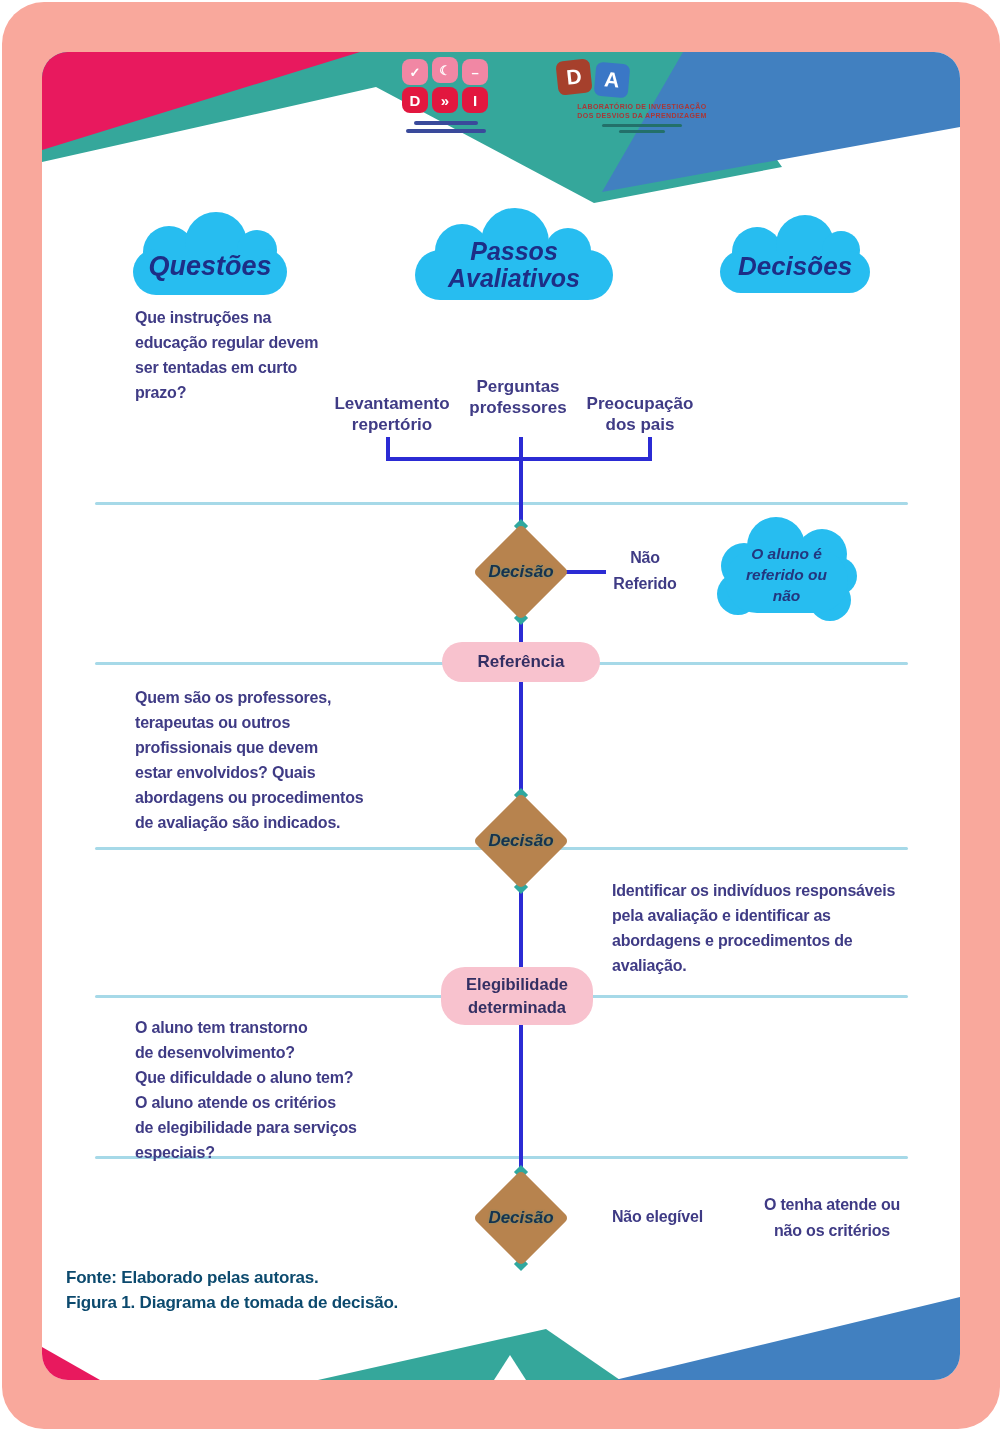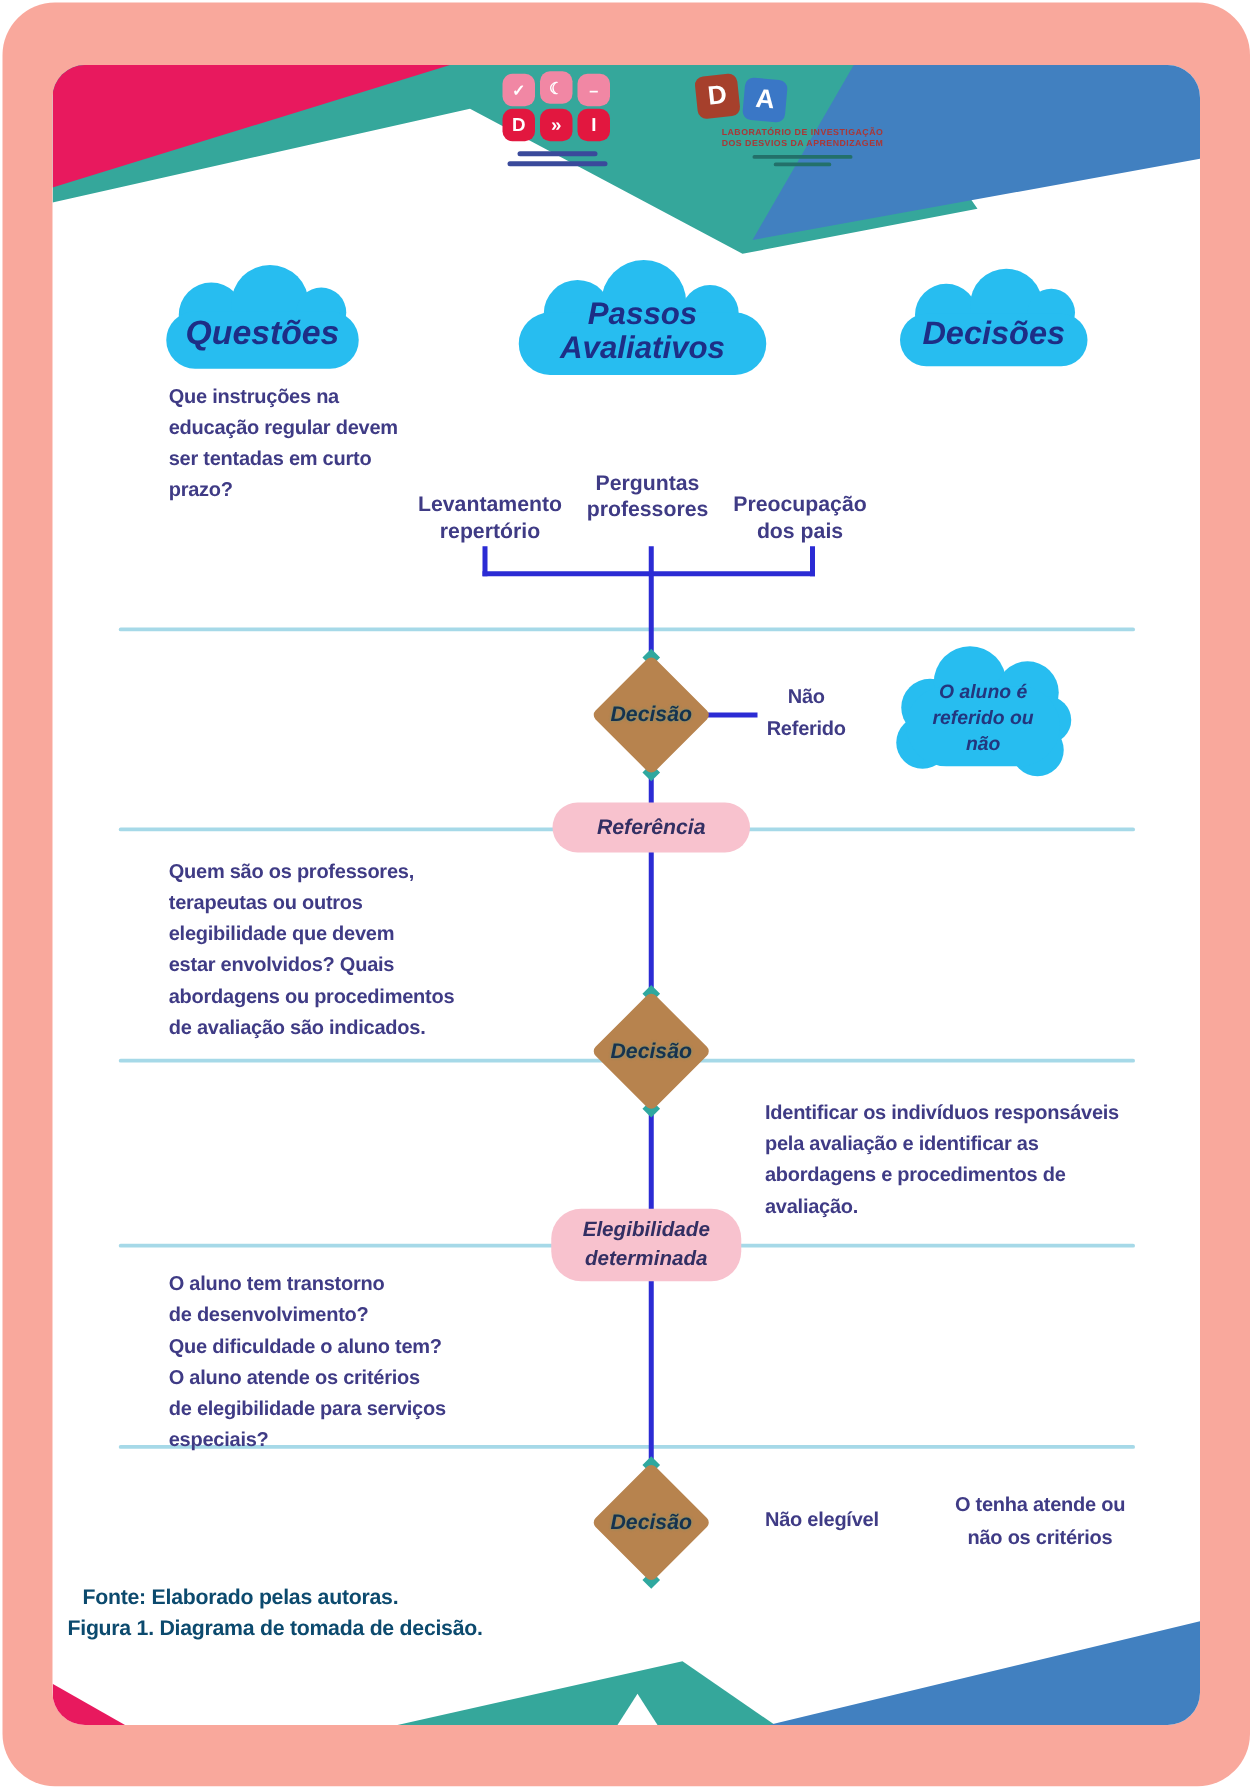--- a/index.html
+++ b/index.html
@@ -28,21 +28,21 @@
               transform:rotate(45deg);z-index:1;}
   .dwrap .cap.t{left:43px;top:-3px;} .dwrap .cap.b{left:43px;top:89px;}
   .dwrap .dshape{position:absolute;left:14px;top:14px;width:68px;height:68px;background:#b7834e;
               border-radius:5px;transform:rotate(45deg);z-index:2;}
   .dwrap .dlabel{position:absolute;inset:0;z-index:3;display:flex;align-items:center;
               justify-content:center;font-weight:700;font-style:italic;font-size:17px;
               color:#16324e;text-shadow:0 0 2px rgba(47,168,159,.55);}
 
   
   .pill{position:absolute;background:#f8c2ce;border-radius:24px;display:flex;align-items:center;
-        justify-content:center;text-align:center;font-weight:700;font-style:italic;
+        justify-content:center;text-align:center;font-weight:700;
         color:#332f63;white-space:pre-line;z-index:3;}
 
   
   .cloud{position:absolute;}
   .cloud .puff,.cloud .base{position:absolute;background:#27bdf0;}
   .cloud .puff{border-radius:50%;}
   .cloud .base{border-radius:28px;}
   .cloud .clabel{position:absolute;z-index:2;width:100%;text-align:center;font-weight:700;
         font-style:italic;color:#1d2e86;white-space:pre-line;}
 
@@ -138,21 +138,21 @@
     <div class="hline" style="left:344px;top:405px;width:266px"></div>
     <div class="vline" style="left:477px;top:385px;height:740px"></div>
     <div class="hline" style="left:524px;top:518px;width:40px"></div>
 
     <div class="mtext" style="left:93px;top:253px">Que instruções na
 educação regular devem
 ser tentadas em curto
 prazo?</div>
     <div class="mtext" style="left:93px;top:633px">Quem são os professores,
 terapeutas ou outros
-elegibilidade que devem
+profissionais que devem
 estar envolvidos? Quais
 abordagens ou procedimentos
 de avaliação são indicados.</div>
     <div class="mtext" style="left:93px;top:963px">O aluno tem transtorno
 de desenvolvimento?
 Que dificuldade o aluno tem?
 O aluno atende os critérios
 de elegibilidade para serviços
 especiais?</div>
 
@@ -206,16 +206,16 @@
 pela avaliação e identificar as
 abordagens e procedimentos de
 avaliação.</div>
 
     <div class="mtext" style="left:570px;top:1152px;width:150px">Não elegível</div>
 
     <div class="mtext" style="left:700px;top:1140px;width:180px;text-align:center;line-height:26px">O tenha atende ou
 não os critérios</div>
 
     <div class="footer-line" style="left:24px;top:1216px">Fonte: Elaborado pelas autoras.</div>
-    <div class="footer-line" style="left:12px;top:1241px">Figura 1. Diagrama de tomada de decisão.</div>
+    <div class="footer-line" style="left:24px;top:1241px">Figura 1. Diagrama de tomada de decisão.</div>
 
   </div>
 </div>
 
 </body></html>

